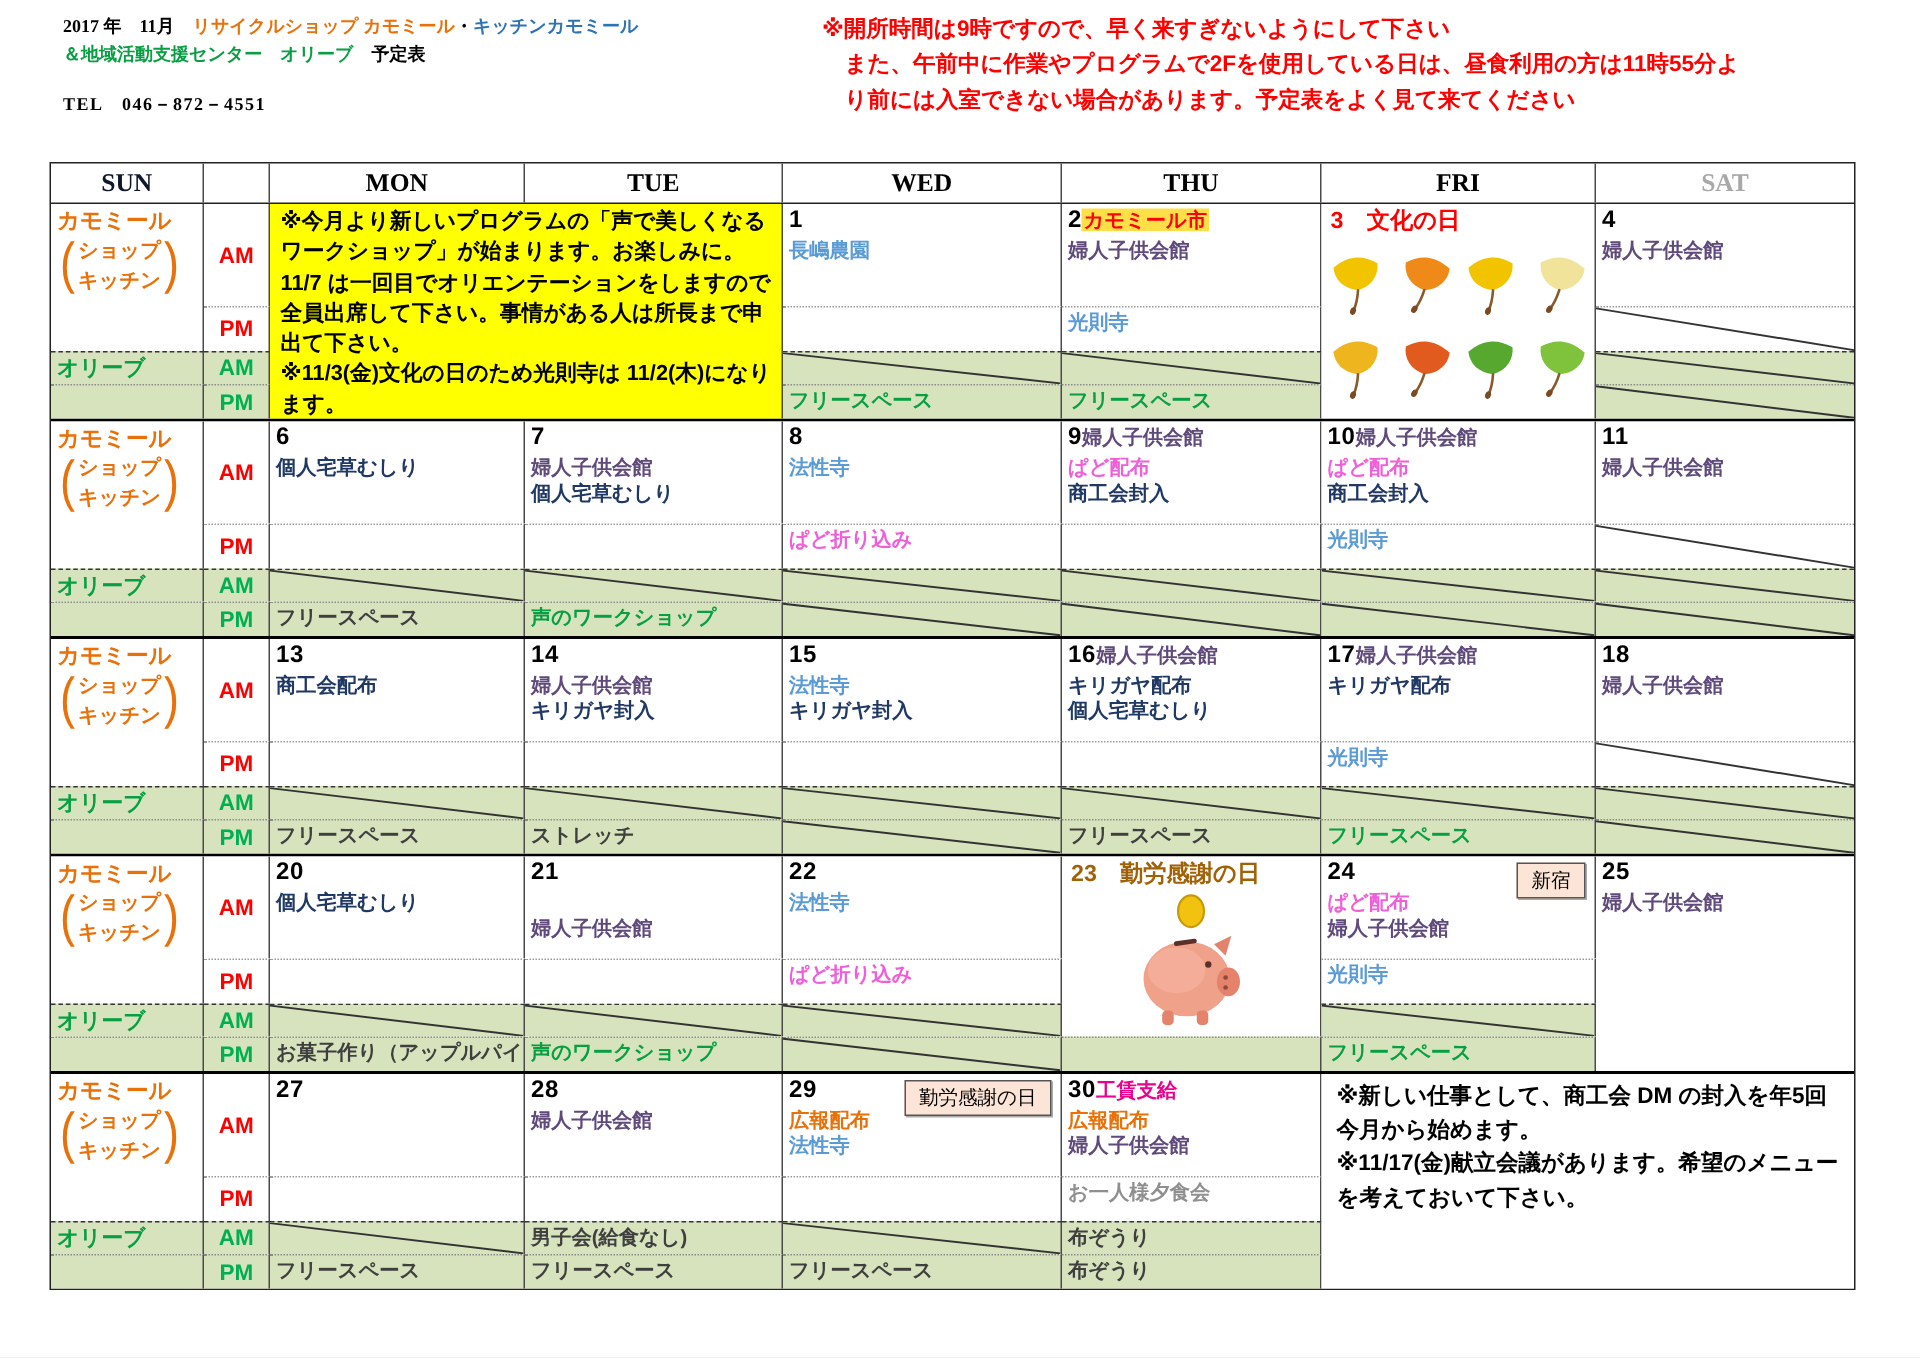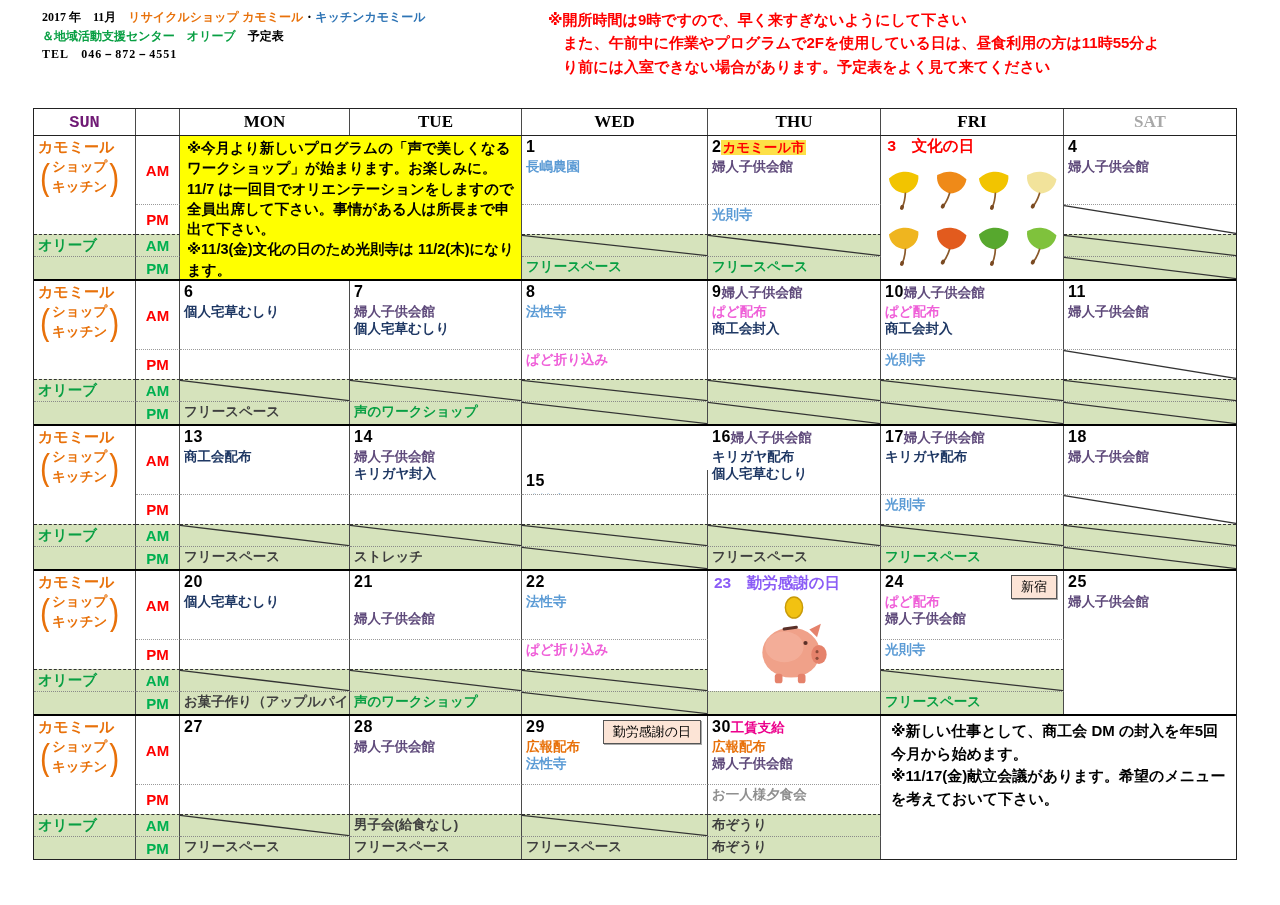--- a/index.html
+++ b/index.html
@@ -2,21 +2,21 @@
 <html><head>
 <meta charset="utf-8">
 <style>
   html,body{margin:0;padding:0;background:#e8e8e8;}
   .page{position:relative;width:1280px;height:905px;background:#ffffff;overflow:hidden;
         font-family:"Liberation Sans","DejaVu Sans",sans-serif;color:#000;}
 
   
   .title-block{position:absolute;left:42px;top:8px;font-size:12px;font-weight:bold;line-height:1.55;white-space:nowrap;}
   .title-line1 .ym{font-family:"Liberation Serif","DejaVu Serif",serif;}
-  .tel-line{font-family:"Liberation Serif","DejaVu Serif",serif;font-weight:bold;letter-spacing:1px;}
+  .tel-line{font-family:"Liberation Serif","DejaVu Serif",serif;font-weight:bold;letter-spacing:1px;margin-top:15px;}
   .notice{position:absolute;left:548px;top:8px;font-size:15px;font-weight:bold;color:#FE0000;line-height:1.55;white-space:nowrap;}
   .notice .ind{padding-left:15px;}
 
   
   .cal{position:absolute;left:33px;top:108px;width:1202px;border:1.5px solid #222;background:#fff;}
   .cal-head{display:grid;grid-template-columns:var(--cols);height:26px;border-bottom:1.2px solid #222;}
   .cal-head .hcell{border-right:1px solid #4a4a4a;display:flex;align-items:center;justify-content:center;
       font-family:"Liberation Serif","DejaVu Serif",serif;font-size:17px;font-weight:600;}
   .cal-head .hcell:last-child{border-right:none;}
   .week{display:grid;grid-template-columns:var(--cols);grid-template-rows:68px 30px 22px 23px;border-bottom:2.5px solid #000;position:relative;}
@@ -71,21 +71,21 @@
   </div>
 
   <div class="notice">
     <div>※開所時間は9時ですので、早く来すぎないようにして下さい</div>
     <div class="ind">また、午前中に作業やプログラムで2Fを使用している日は、昼食利用の方は11時55分よ</div>
     <div class="ind">り前には入室できない場合があります。予定表をよく見て来てください</div>
   </div>
 
   <div class="cal">
     <div class="cal-head" id="calHead">
-        <div class="hcell" style="color: #701a75; font-family: Liberation Mono, monospace;">SUN</div>
+        <div class="hcell" style="color: #0f172a;">SUN</div>
         <div class="hcell"></div>
         <div class="hcell">MON</div>
         <div class="hcell">TUE</div>
         <div class="hcell">WED</div>
         <div class="hcell">THU</div>
         <div class="hcell">FRI</div>
         <div class="hcell" style="color: rgb(168, 168, 168);">SAT</div>
       </div>
     <div id="weeks">
         <div class="week">
@@ -127,21 +127,21 @@
             <div class="line"><span style="color: rgb(91, 155, 213);">光則寺</span></div>
           </div>
           <div class="cell bt-dash bg-olive" style="grid-area: 3 / 6 / span 1 / span 1;">
             <svg class="diag" viewBox="0 0 100 100" preserveAspectRatio="none">
               <line x1="0" y1="2" x2="100" y2="98" stroke="#333" stroke-width="1.3" vector-effect="non-scaling-stroke"></line>
             </svg>
           </div>
           <div class="cell bt-dot2 bg-olive" style="grid-area: 4 / 6 / span 1 / span 1;">
             <div class="line"><span style="color: rgb(8, 159, 67);">フリースペース</span></div>
           </div>
-          <div class="cell  bg-white" style="grid-area: 1 / 7 / span 4 / span 1; font-family: Liberation Mono, monospace;">
+          <div class="cell  bg-white" style="grid-area: 1 / 7 / span 4 / span 1;">
             <div class="special-head" style="color: rgb(254, 0, 0);">3　文化の日</div>
             <div class="leaves">
               <div class="leafrow">
                 <svg width="36" height="40" viewBox="0 0 40 46" style="transform:rotate(-6deg)">
                   <path d="M20,27 C9,25 3,17 3,8 C9,4 14,2 20,2 C26,2 31,4 37,8 C37,17 31,25 20,27 Z" fill="#F2C400"></path>
                   <path d="M20,27 C19,33 18,37 15,42" stroke="#8B5A2B" stroke-width="2" fill="none" stroke-linecap="round"></path>
                   <ellipse cx="14.5" cy="42.5" rx="2.2" ry="3" fill="#7A4A22" transform="rotate(25 14.5 42.5)"></ellipse>
                 </svg>
                 <svg width="36" height="40" viewBox="0 0 40 46" style="transform:rotate(8deg)">
                   <path d="M20,27 C9,25 3,17 3,8 C9,4 14,2 20,2 C26,2 31,4 37,8 C37,17 31,25 20,27 Z" fill="#EF8A18"></path>
@@ -350,21 +350,21 @@
             <div class="line"><span style="color: rgb(31, 56, 100);">キリガヤ封入</span></div>
           </div>
           <div class="cell bt-dash bg-olive" style="grid-area: 3 / 4 / span 1 / span 1;">
             <svg class="diag" viewBox="0 0 100 100" preserveAspectRatio="none">
               <line x1="0" y1="2" x2="100" y2="98" stroke="#333" stroke-width="1.3" vector-effect="non-scaling-stroke"></line>
             </svg>
           </div>
           <div class="cell bt-dot2 bg-olive" style="grid-area: 4 / 4 / span 1 / span 1;">
             <div class="line"><span style="color: rgb(63, 63, 63);">ストレッチ</span></div>
           </div>
-          <div class="cell  bg-white" style="grid-area: 1 / 5 / span 1 / span 1; margin-top: 44px;">
+          <div class="cell  bg-white" style="grid-area: 1 / 5 / span 1 / span 1;">
             <div class="line"><span class="num">15</span></div>
             <div class="line"><span style="color: rgb(91, 155, 213);">法性寺</span></div>
             <div class="line"><span style="color: rgb(31, 56, 100);">キリガヤ封入</span></div>
           </div>
           <div class="cell bt-dash bg-olive" style="grid-area: 3 / 5 / span 1 / span 1;">
             <svg class="diag" viewBox="0 0 100 100" preserveAspectRatio="none">
               <line x1="0" y1="2" x2="100" y2="98" stroke="#333" stroke-width="1.3" vector-effect="non-scaling-stroke"></line>
             </svg>
           </div>
           <div class="cell bt-dot2 bg-olive" style="grid-area: 4 / 5 / span 1 / span 1;">
@@ -475,21 +475,21 @@
             <svg class="diag" viewBox="0 0 100 100" preserveAspectRatio="none">
               <line x1="0" y1="2" x2="100" y2="98" stroke="#333" stroke-width="1.3" vector-effect="non-scaling-stroke"></line>
             </svg>
           </div>
           <div class="cell bt-dot2 bg-olive" style="grid-area: 4 / 5 / span 1 / span 1;">
             <svg class="diag" viewBox="0 0 100 100" preserveAspectRatio="none">
               <line x1="0" y1="2" x2="100" y2="98" stroke="#333" stroke-width="1.3" vector-effect="non-scaling-stroke"></line>
             </svg>
           </div>
           <div class="cell  bg-white" style="grid-area: 1 / 6 / span 3 / span 1;">
-            <div class="special-head" style="color: #8b5cf6;">23　勤労感謝の日</div>
+            <div class="special-head" style="color: #a16207;">23　勤労感謝の日</div>
             <div class="piggy-wrap">
               <svg width="96" height="96" viewBox="0 0 100 100">
                 <ellipse cx="50" cy="13" rx="9" ry="11" fill="#F2C211" stroke="#C89A08" stroke-width="1.5"></ellipse>
                 <ellipse cx="47" cy="60" rx="30" ry="26" fill="#F0A189"></ellipse>
                 <ellipse cx="40" cy="54" rx="20" ry="16" fill="#F6B8A4" opacity="0.55"></ellipse>
                 <polygon points="66,36 78,30 74,44" fill="#E5826B"></polygon>
                 <ellipse cx="76" cy="62" rx="8" ry="10" fill="#E5826B"></ellipse>
                 <circle cx="74" cy="59" r="1.6" fill="#8C4A38"></circle>
                 <circle cx="74" cy="66" r="1.6" fill="#8C4A38"></circle>
                 <circle cx="62" cy="50" r="2.2" fill="#5A3028"></circle>

